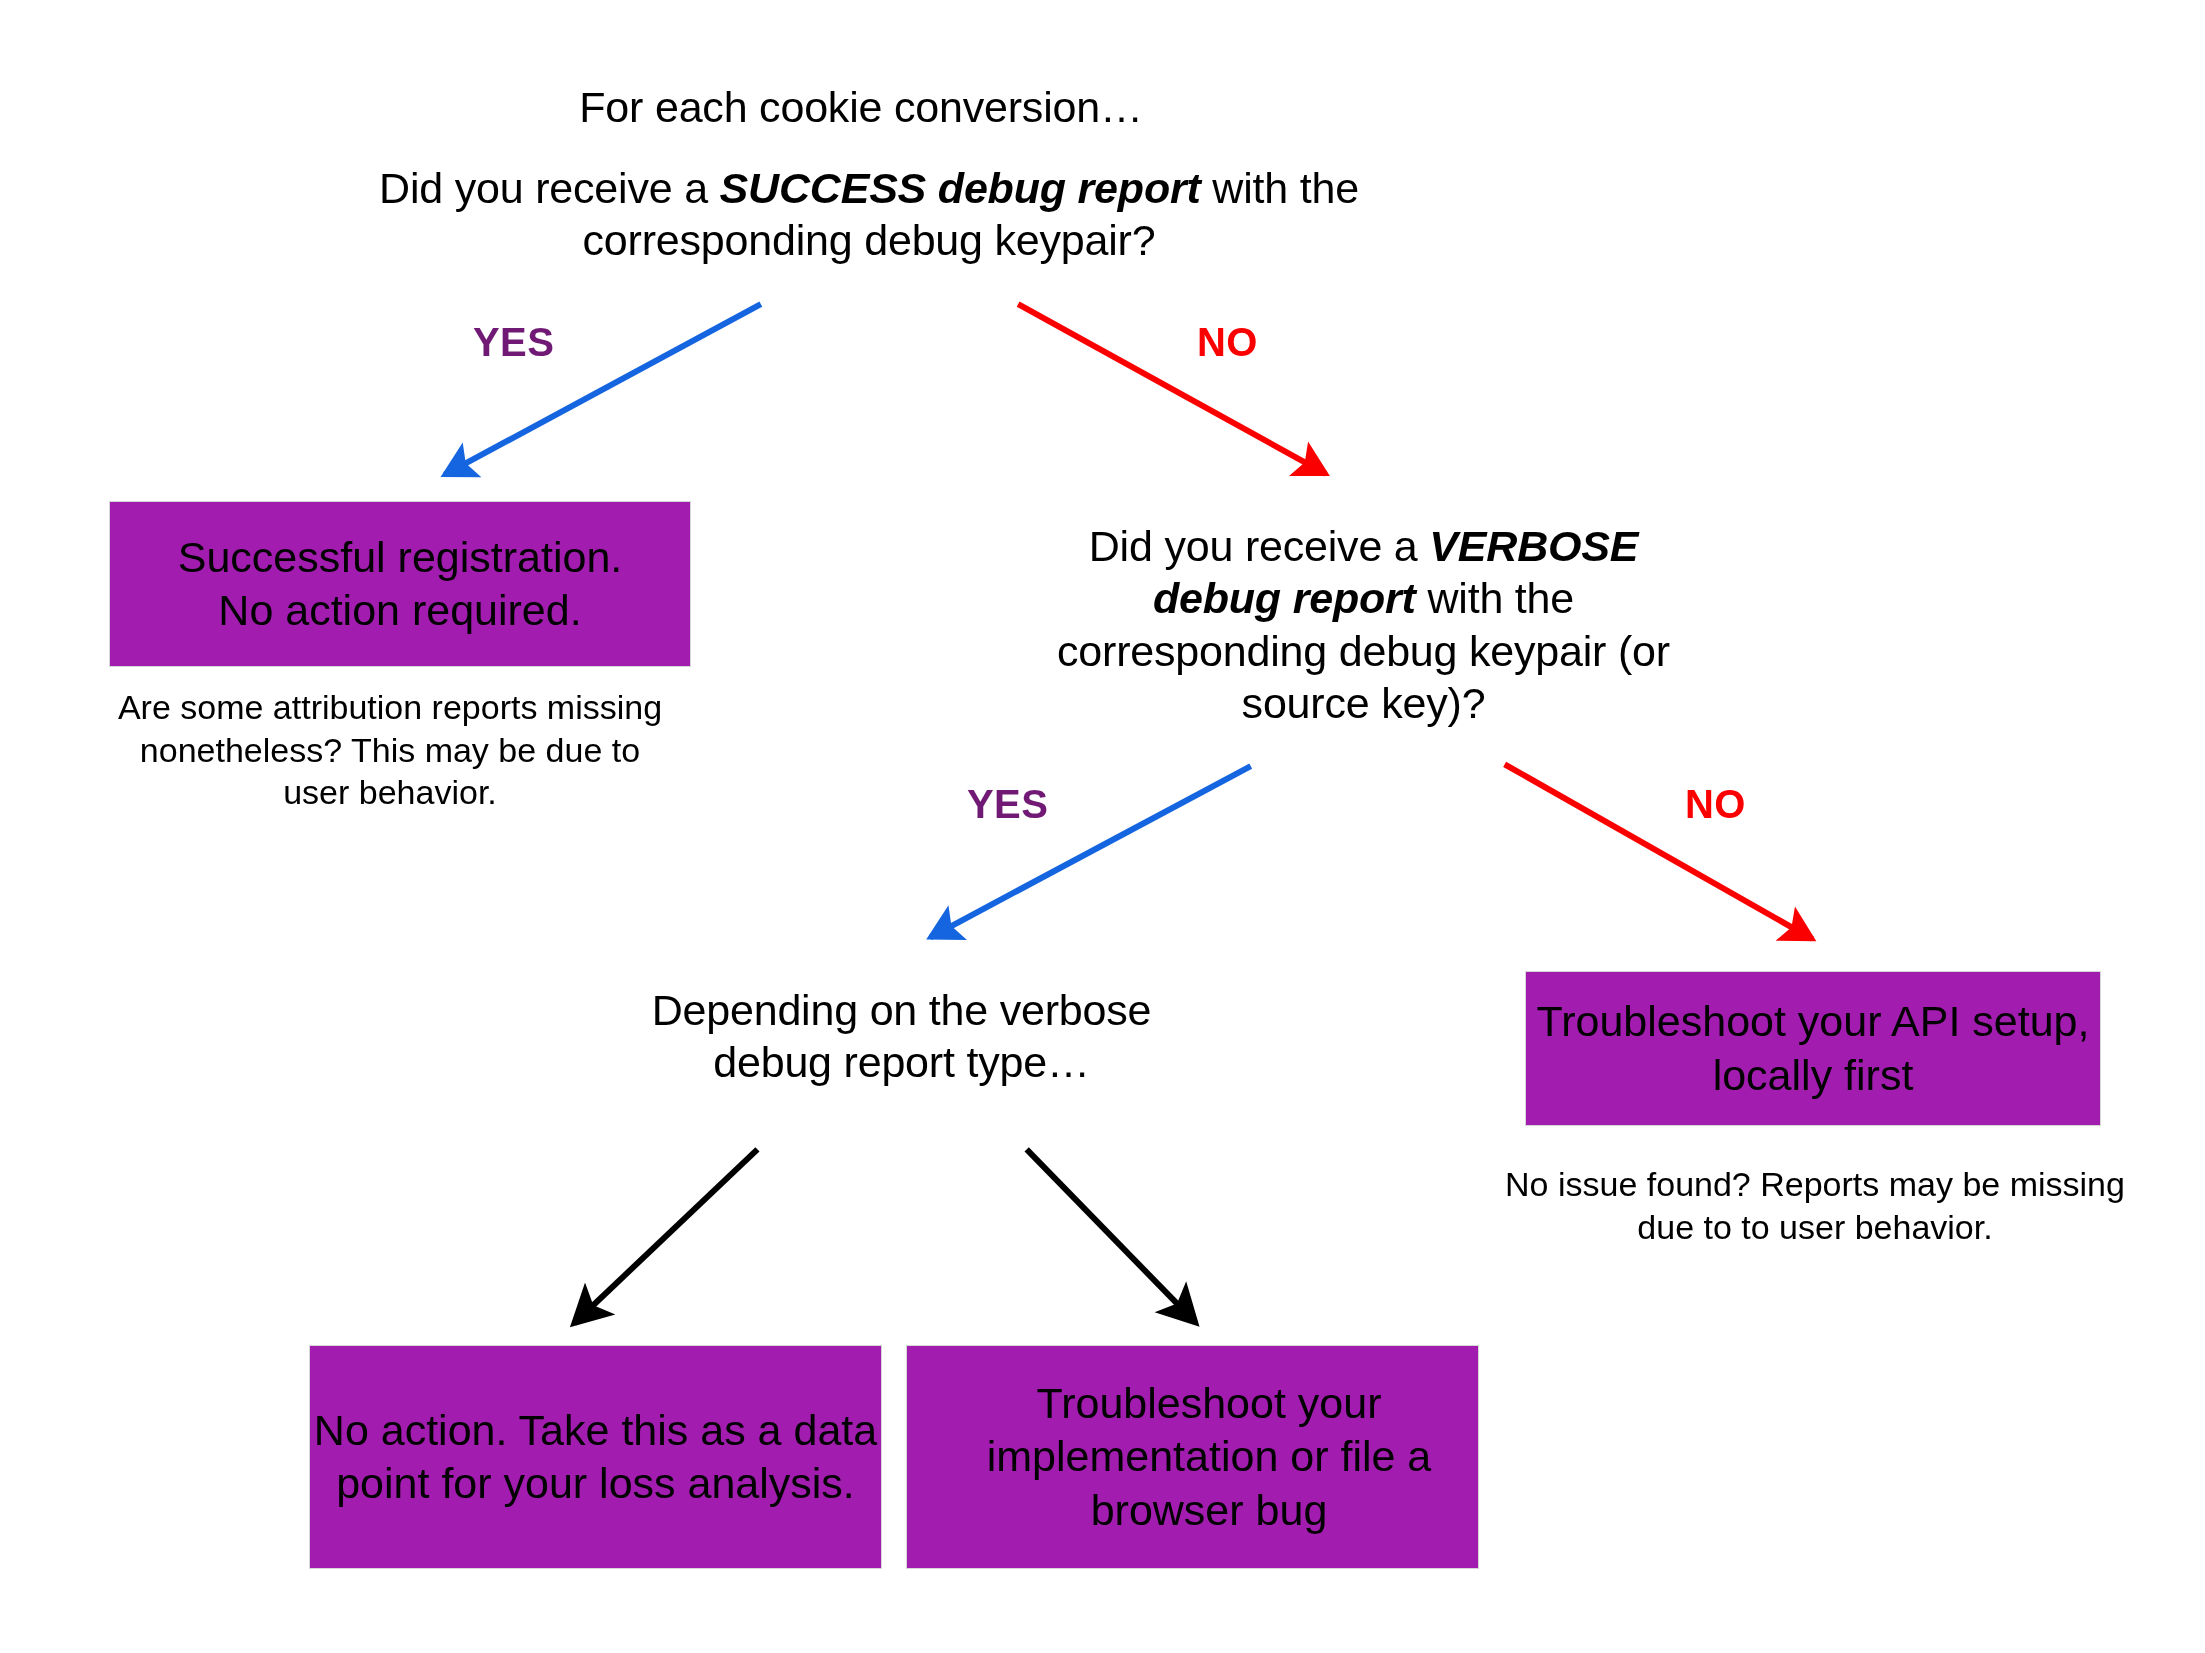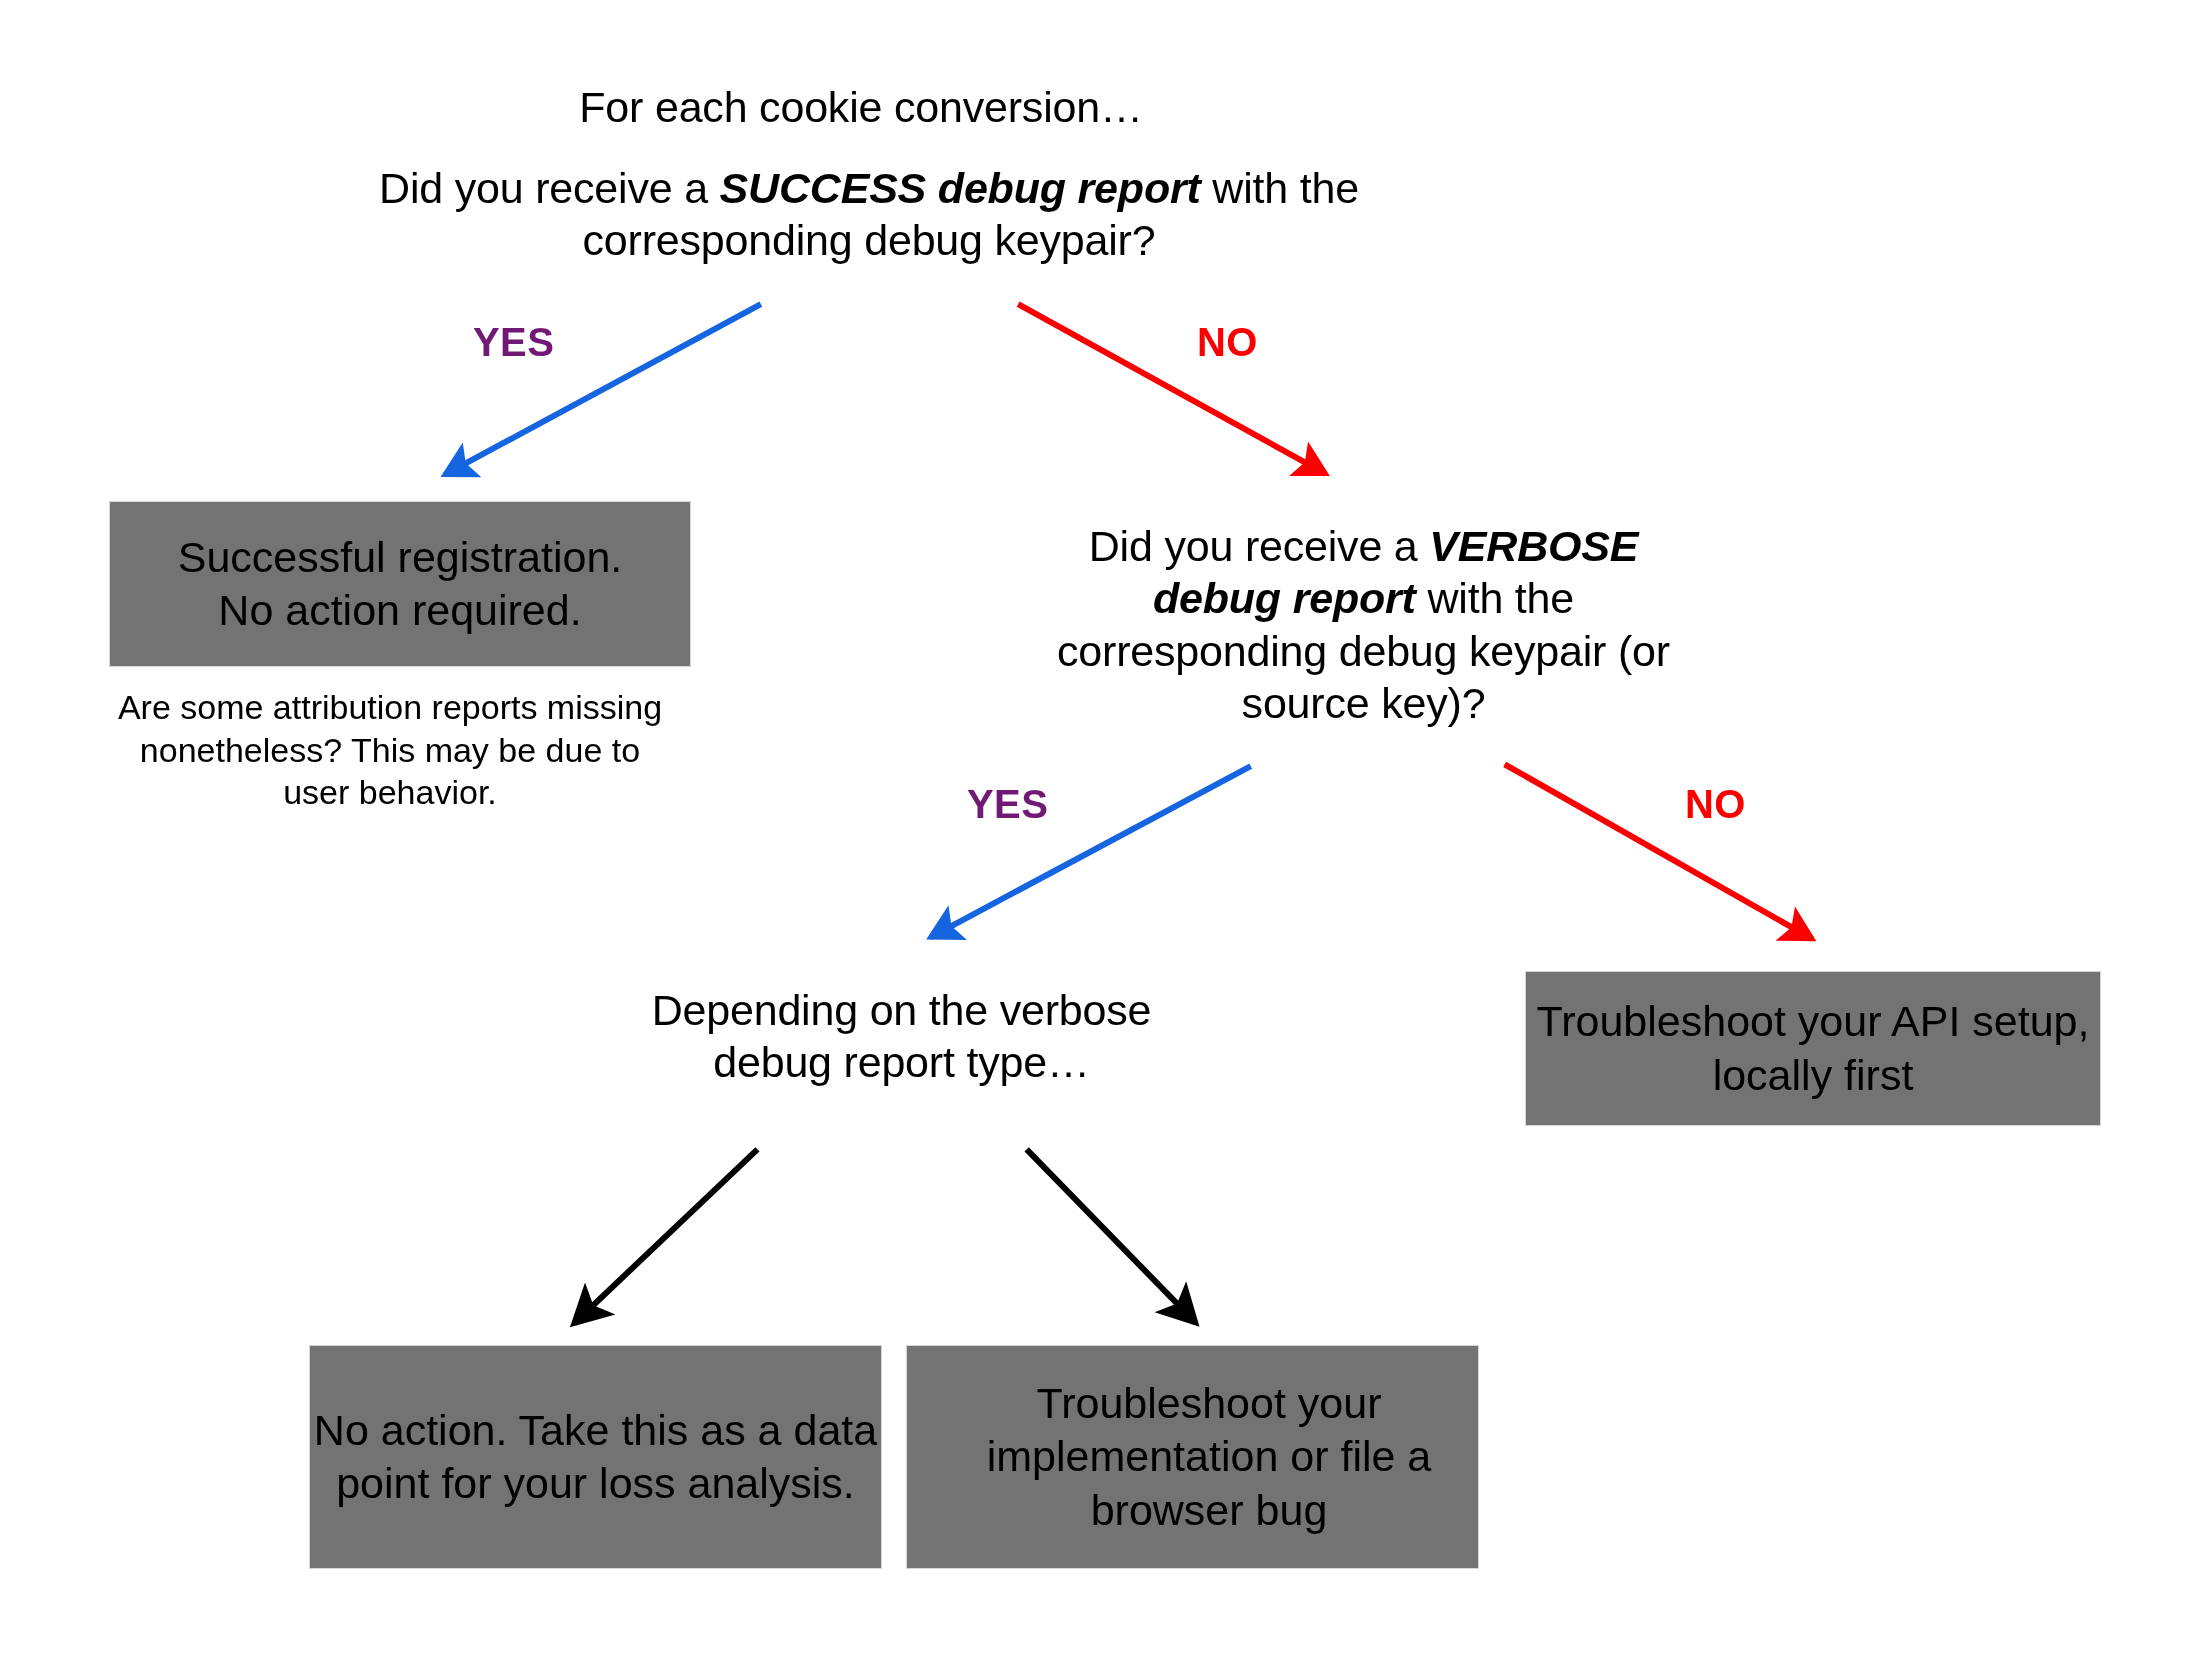--- a/index.html
+++ b/index.html
@@ -34,21 +34,21 @@
     position: absolute;
     text-align: center;
     color: #000000;
     font-size: 34px;
     line-height: 1.25;
   }
 
   
   .box {
     position: absolute;
-    background: #737373;
+    background: #a21caf;
     border: 1.7px solid #d6d6d6;
     box-sizing: border-box;
     display: flex;
     align-items: center;
     justify-content: center;
     text-align: center;
     color: #000000;
     font-size: 43px;
     line-height: 1.24;
   }
@@ -119,19 +119,20 @@
     <span>Did you receive a </span><span class="b">VERBOSE debug report</span><span> with the corresponding debug keypair (or source key)?</span>
   </div>
 
   <div class="edge-label yes" style="left:967px; top:782px;">YES</div>
   <div class="edge-label no" style="left:1685px; top:782px;">NO</div>
 
   <div class="node text-node" style="left:612px; top:984px; width:579px;">Depending on the verbose debug report type…</div>
 
   <div class="box" style="left:1525px; top:971px; width:576px; height:155px;">Troubleshoot your API setup, locally first</div>
 
+  <div class="caption" style="left:1487px; top:1163px; width:656px;">No issue found? Reports may be missing due to to user behavior.</div>
 
   <div class="box" style="left:309px; top:1345px; width:573px; height:224px;">No action. Take this as a data point for your loss analysis.</div>
 
   <div class="box" style="left:906px; top:1345px; width:573px; height:224px;padding-left:33px;">Troubleshoot your implementation or file a browser bug</div>
 
 </div>
 
 
 </body></html>

